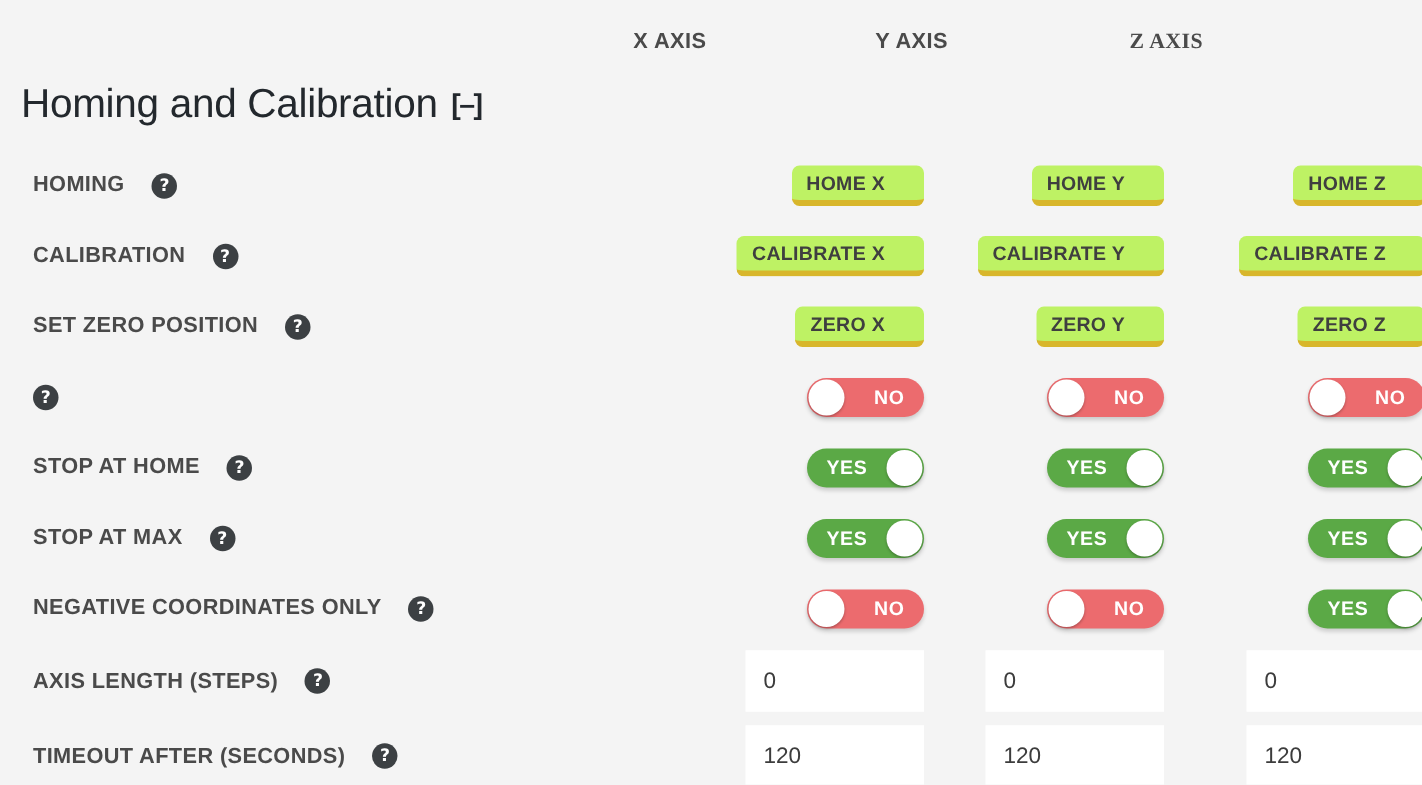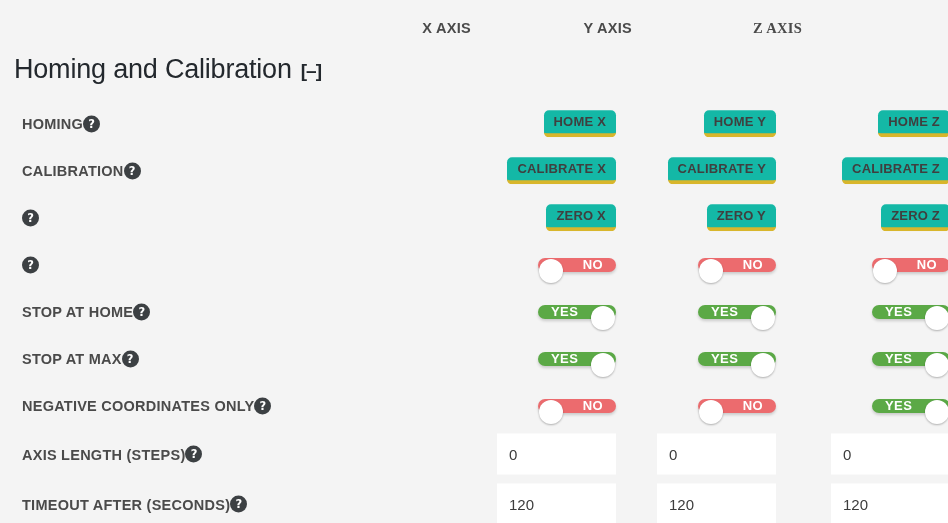--- a/index.html
+++ b/index.html
@@ -73,20 +73,21 @@
     position: relative;
     height: 47px;
   }
   .row-label {
     position: absolute;
     left: 22px;
     top: 50%;
     transform: translateY(-50%);
     display: flex;
     align-items: center;
+    gap: 18px;
     white-space: nowrap;
   }
   .row-label .txt {
     font-size: 14.5px;
     font-weight: bold;
     letter-spacing: .25px;
     color: #4a4a4a;
     text-transform: uppercase;
   }
 
@@ -115,39 +116,39 @@
     display: flex;
     justify-content: flex-end;
     align-items: center;
   }
   .cell.col-x { right: 332px; }
   .cell.col-y { right: 172px; border-radius: 13px; }
   .cell.col-z { right: -2px; }
 
   
   .btn-action {
-    background: #14b8a6;
+    background: #bef264;
     border: none;
     border-bottom: 4px solid #d8b62b;
     border-radius: 5px;
     color: #3f3f3f;
     font-family: "Liberation Sans", sans-serif;
     font-size: 13px;
     font-weight: bold;
     letter-spacing: .2px;
-    padding: 5px 10px 4px 10px;
+    padding: 5px 26px 4px 10px;
     cursor: pointer;
     white-space: nowrap;
     line-height: 1.1;
   }
 
   
   .toggle {
     width: 78px;
-    height: 14px;
+    height: 26px;
     border-radius: 13px;
     position: relative;
     cursor: pointer;
     box-shadow: 0 2px 3px rgba(0,0,0,.17);
     display: flex;
     align-items: center;
     margin-left: 22px;
   }
   .toggle.on  { background: #5ba946; justify-content: flex-start; }
   .toggle.off { background: #ec6b6e; justify-content: flex-end; }
@@ -227,20 +228,21 @@
       </div>
       <div class="cell col-y">
         <button class="btn-action">CALIBRATE Y</button>
       </div>
       <div class="cell col-z">
         <button class="btn-action">CALIBRATE Z</button>
       </div>
     </div>
     <div class="row">
       <div class="row-label">
+        <span class="txt">SET ZERO POSITION</span>
         <span class="help-icon">?</span>
       </div>
       <div class="cell col-x">
         <button class="btn-action">ZERO X</button>
       </div>
       <div class="cell col-y">
         <button class="btn-action">ZERO Y</button>
       </div>
       <div class="cell col-z">
         <button class="btn-action">ZERO Z</button>

